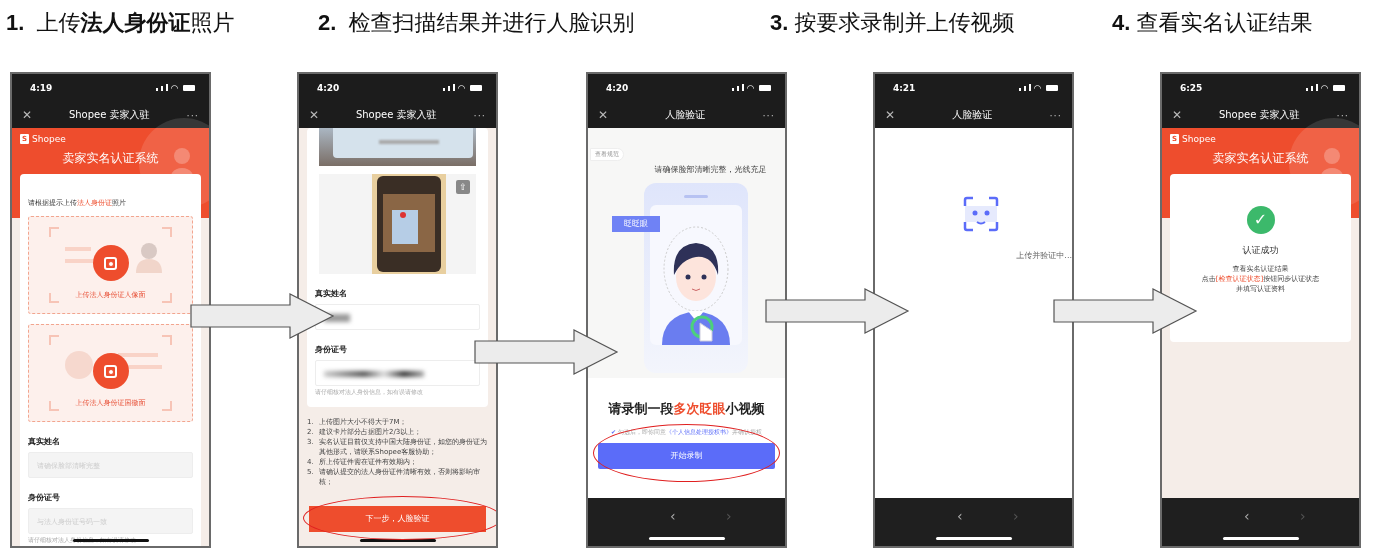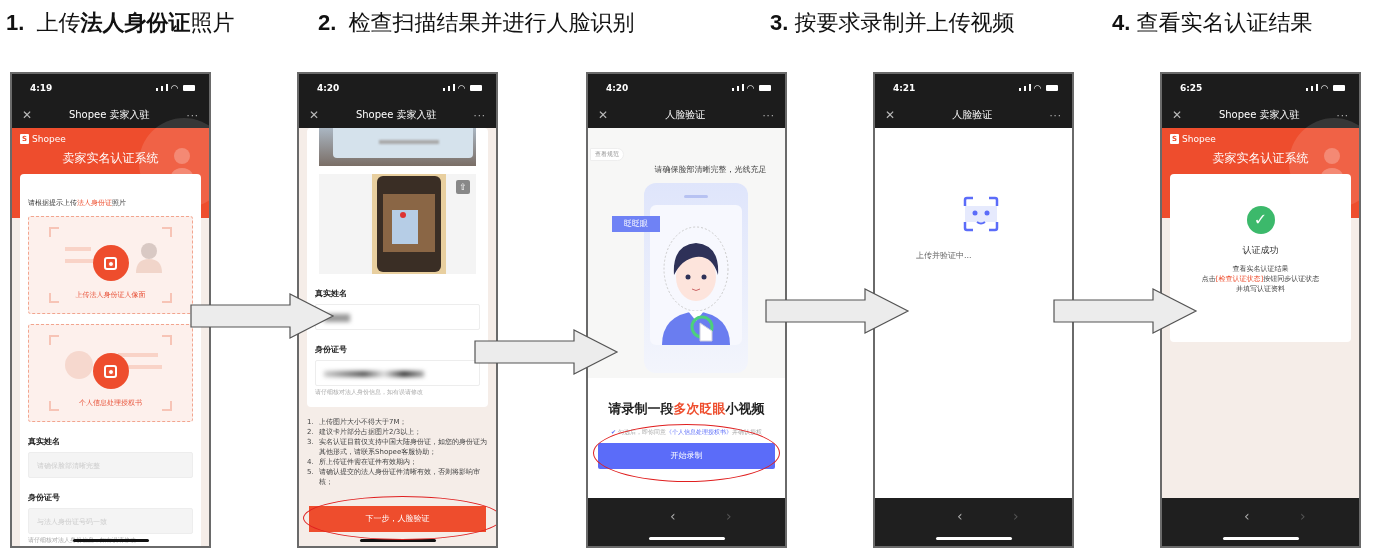--- a/index.html
+++ b/index.html
@@ -106,21 +106,21 @@
       <span class="corner" style="left:20px;top:10px;border-width:2px 0 0 2px;"></span>
       <span class="corner" style="right:20px;top:10px;border-width:2px 2px 0 0;"></span>
       <span class="corner" style="left:20px;bottom:10px;border-width:0 0 2px 2px;"></span>
       <span class="corner" style="right:20px;bottom:10px;border-width:0 2px 2px 0;"></span>
       <div style="position:absolute;left:36px;top:26px;width:28px;height:28px;border-radius:50%;background:#f6d8ce;"></div>
       <div style="position:absolute;right:34px;top:28px;width:40px;height:4px;background:#f9d3c7;"></div>
       <div style="position:absolute;right:30px;top:40px;width:44px;height:4px;background:#f9d3c7;"></div>
       <div class="camera">
           <i></i>
         </div>
-      <div class="upl-label">个人信息处理授权书</div>
+      <div class="upl-label">上传法人身份证国徽面</div>
     </div>
     <div class="field-label" style="margin-top:14px;">真实姓名</div>
     <div class="field-input">请确保脸部清晰完整</div>
     <div class="field-label" style="margin-top:14px;">身份证号</div>
     <div class="field-input">与法人身份证号码一致</div>
     <div class="hint">请仔细核对法人身份信息，如有误请修改</div>
   </div>
   <div class="homebar"></div>
 </div>
 
@@ -244,21 +244,21 @@
   <svg style="position:absolute;left:86px;top:120px;" width="40" height="40" viewBox="0 0 40 40">
     <rect x="4" y="12" width="32" height="16" fill="#e6eafd"></rect>
     <path d="M4 12 V6 Q4 4 6 4 H12" stroke="#5b6cf9" stroke-width="2.5" fill="none"></path>
     <path d="M36 12 V6 Q36 4 34 4 H28" stroke="#5b6cf9" stroke-width="2.5" fill="none"></path>
     <path d="M4 28 V34 Q4 36 6 36 H12" stroke="#5b6cf9" stroke-width="2.5" fill="none"></path>
     <path d="M36 28 V34 Q36 36 34 36 H28" stroke="#5b6cf9" stroke-width="2.5" fill="none"></path>
     <circle cx="14" cy="19" r="2.5" fill="#5b6cf9"></circle>
       <circle cx="26" cy="19" r="2.5" fill="#5b6cf9"></circle>
     <path d="M16 28 Q20 31 24 28" stroke="#5b6cf9" stroke-width="2" fill="none"></path>
   </svg>
-  <div style="position:absolute;top:176px;width:100%;text-align:left;font-size:8px;color:#666;margin-left:41px;">上传并验证中...</div>
+  <div style="position:absolute;top:176px;width:100%;text-align:right;font-size:8px;color:#666;">上传并验证中...</div>
   <div class="bottomnav">
     <span class="lt">‹</span>
     <span class="rt">›</span>
     <span class="hb"></span>
   </div>
 </div>
 
 <div class="phone" style="left:1160px;">
   <div class="statusbar">
     <span>6:25</span>

